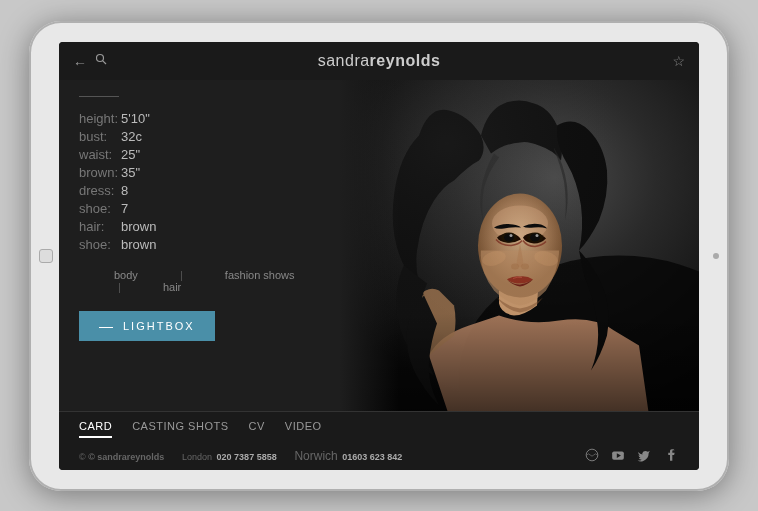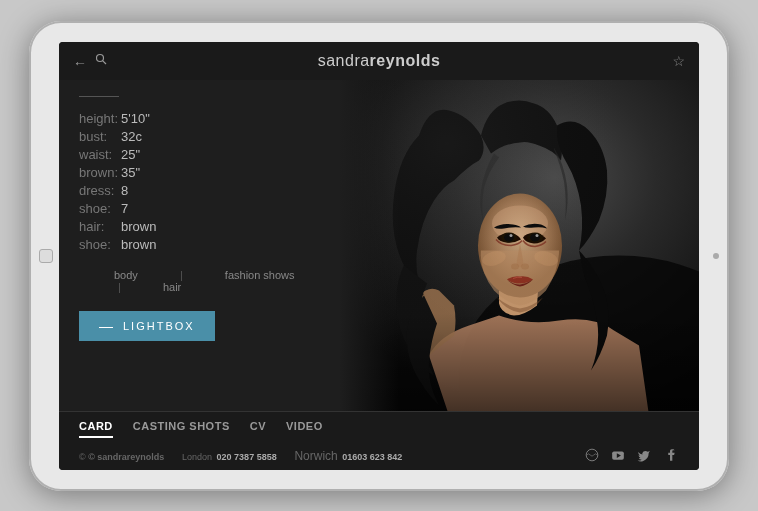--- a/index.html
+++ b/index.html
@@ -224,21 +224,20 @@
       padding: 8px 0 4px;
     }
 
     .nav-tab {
       font-size: 11px;
       color: #999;
       cursor: pointer;
       padding-bottom: 4px;
       letter-spacing: 0.5px;
       text-transform: uppercase;
-      font-weight: bold;
     }
 
     .nav-tab.active {
       color: #fff;
       border-bottom: 2px solid #fff;
     }
 
     .footer-bar {
       display: flex;
       align-items: center;

